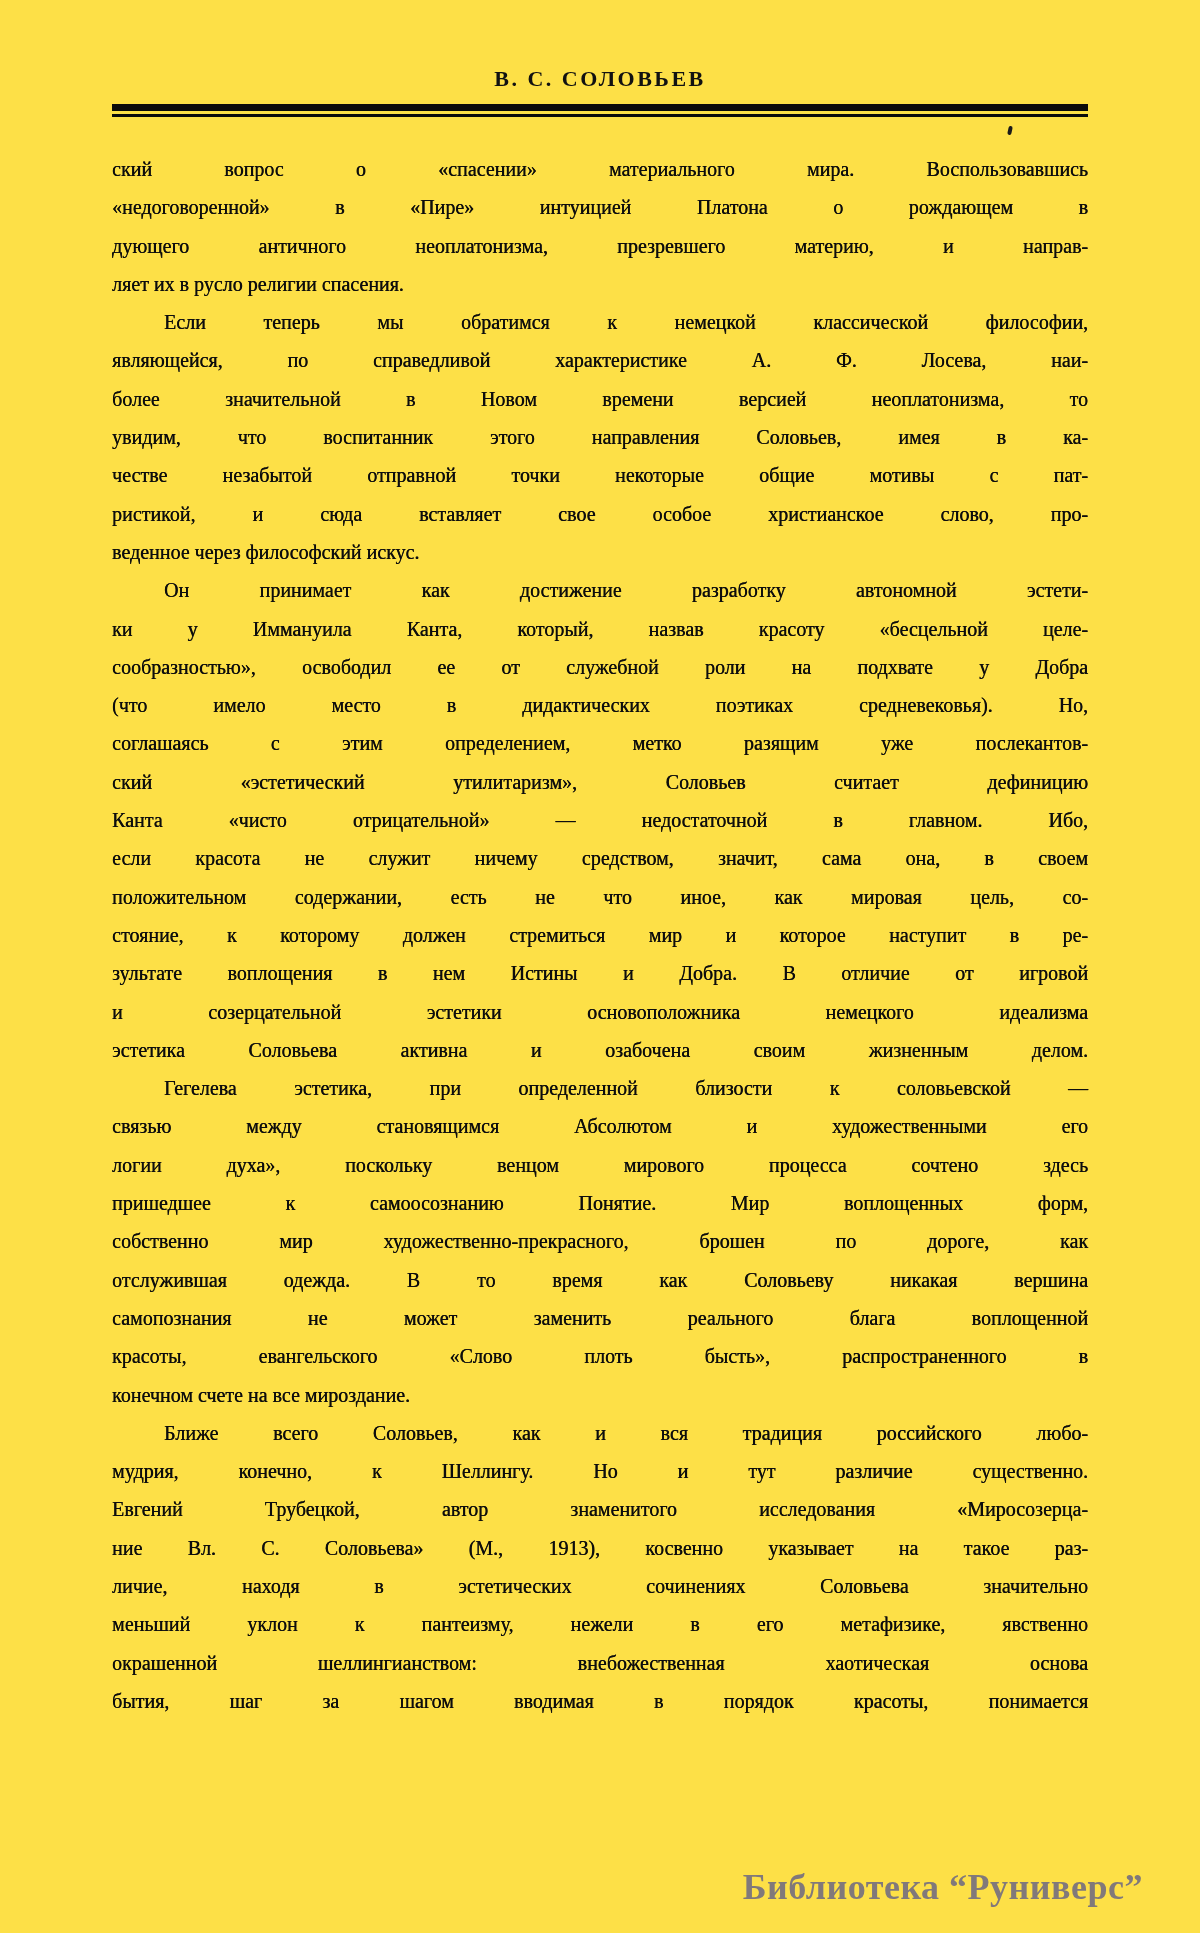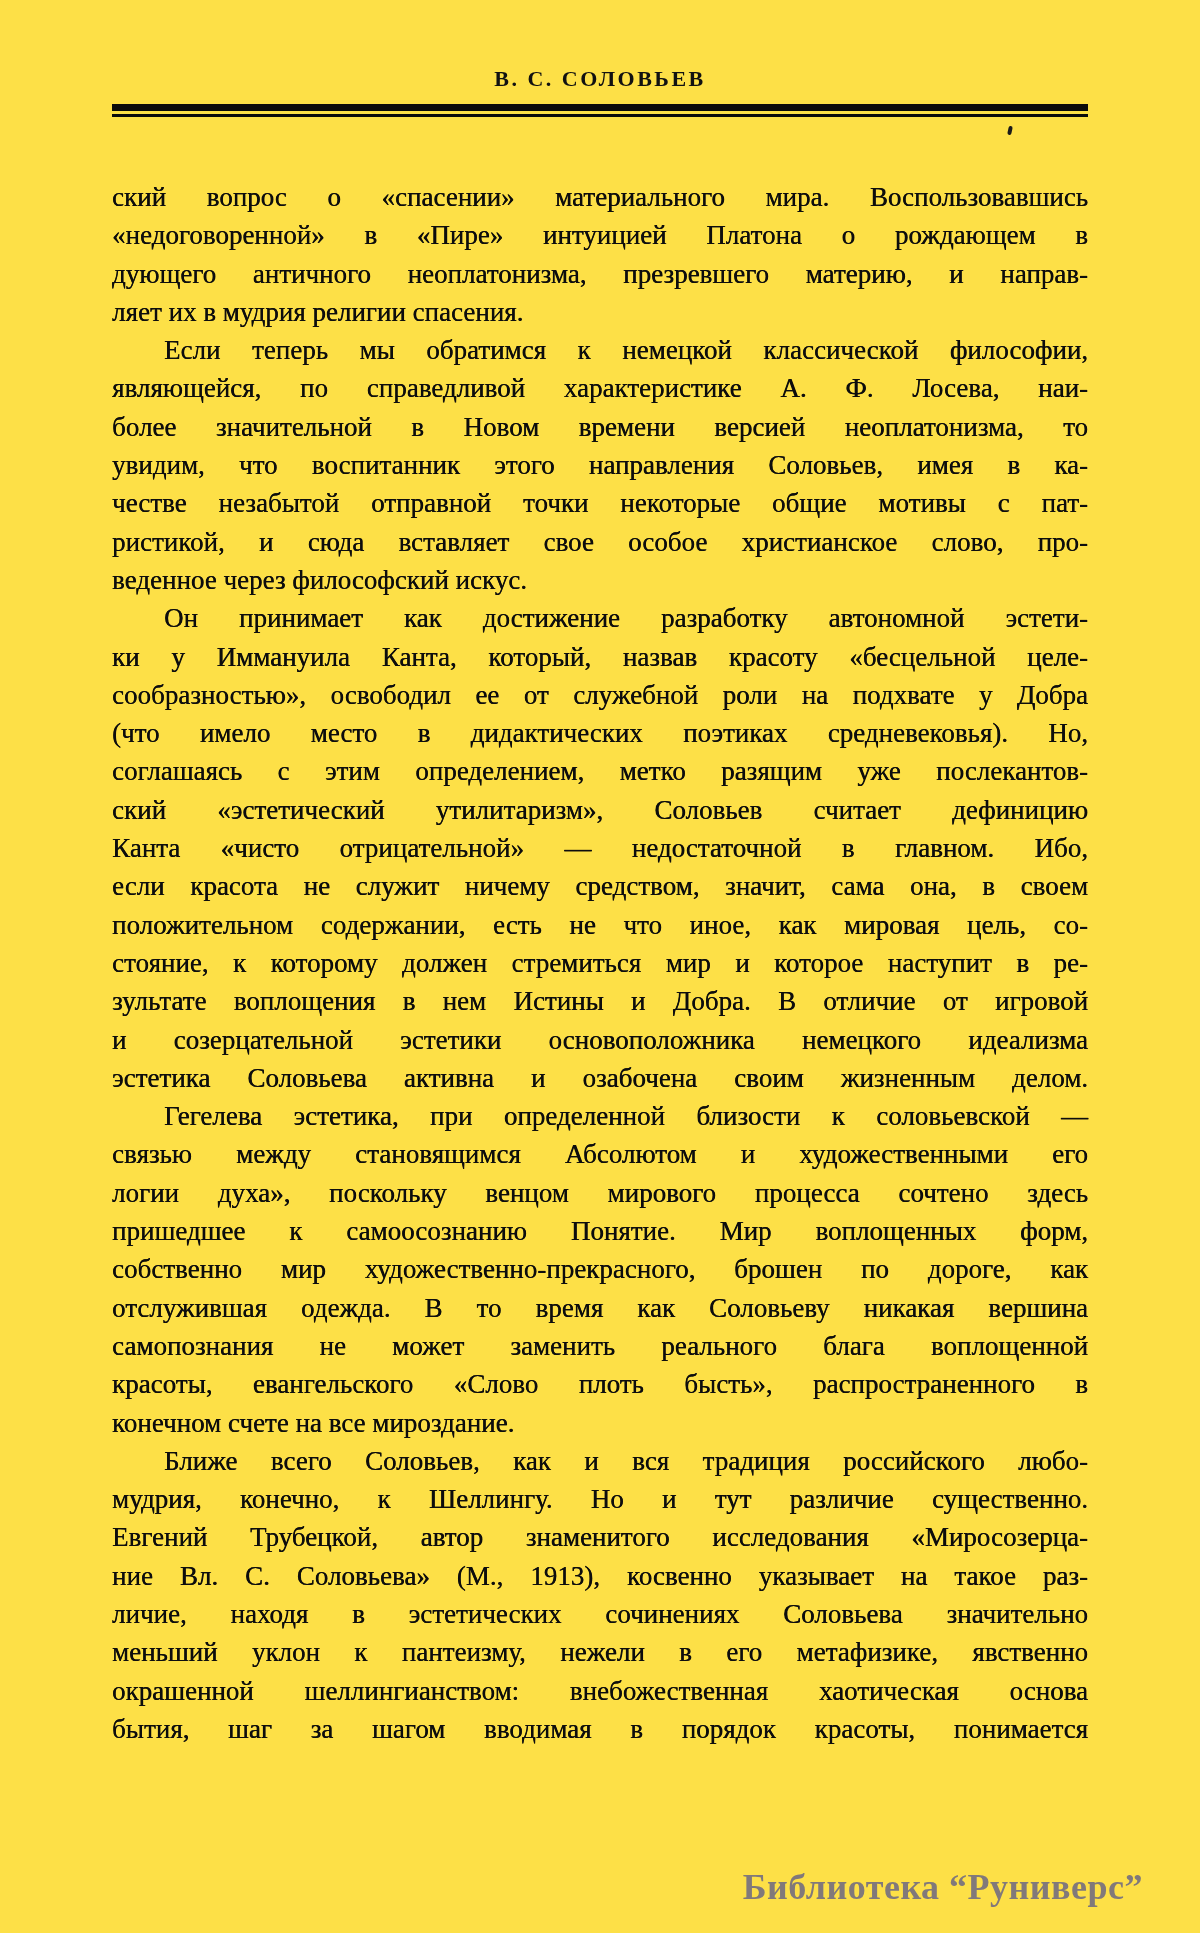--- a/index.html
+++ b/index.html
@@ -49,25 +49,24 @@
     height: 9px;
     background: #1a1a1a;
     border-radius: 2px;
     transform: rotate(12deg);
   }
   .body-text {
     position: absolute;
     left: 112px;
     top: 150px;
     width: 976px;
-    font-size: 27px;
+    font-size: 20px;
     line-height: 38.3px;
     color: #0d0d0d;
     text-shadow: 0.35px 0 0 #0d0d0d;
-    margin-top: 28px;
   }
   .line { text-align: left; }
   .line.just {
     text-align: justify;
     text-align-last: justify;
   }
   .line.indent { text-indent: 52px; }
   .page-number {
     position: absolute;
     left: 112px;
@@ -94,21 +93,21 @@
 <div class="page">
   <div class="running-header">В. С. СОЛОВЬЕВ</div>
   <div class="rule-thick"></div>
   <div class="rule-thin"></div>
   <div class="speck"></div>
 
   <div class="body-text">
       <div class="line just">ский вопрос о «спасении» материального мира. Воспользовавшись</div>
       <div class="line just">«недоговоренной» в «Пире» интуицией Платона о рождающем в</div>
       <div class="line just">дующего античного неоплатонизма, презревшего материю, и направ-</div>
-      <div class="line">ляет их в мудрия религии спасения.</div>
+      <div class="line">ляет их в русло религии спасения.</div>
       <div class="line indent just">Если теперь мы обратимся к немецкой классической философии,</div>
       <div class="line just">являющейся, по справедливой характеристике А. Ф. Лосева, наи-</div>
       <div class="line just">более значительной в Новом времени версией неоплатонизма, то</div>
       <div class="line just">увидим, что воспитанник этого направления Соловьев, имея в ка-</div>
       <div class="line just">честве незабытой отправной точки некоторые общие мотивы с пат-</div>
       <div class="line just">ристикой, и сюда вставляет свое особое христианское слово, про-</div>
       <div class="line">веденное через философский искус.</div>
       <div class="line indent just">Он принимает как достижение разработку автономной эстети-</div>
       <div class="line just">ки у Иммануила Канта, который, назвав красоту «бесцельной целе-</div>
       <div class="line just">сообразностью», освободил ее от служебной роли на подхвате у Добра</div>

